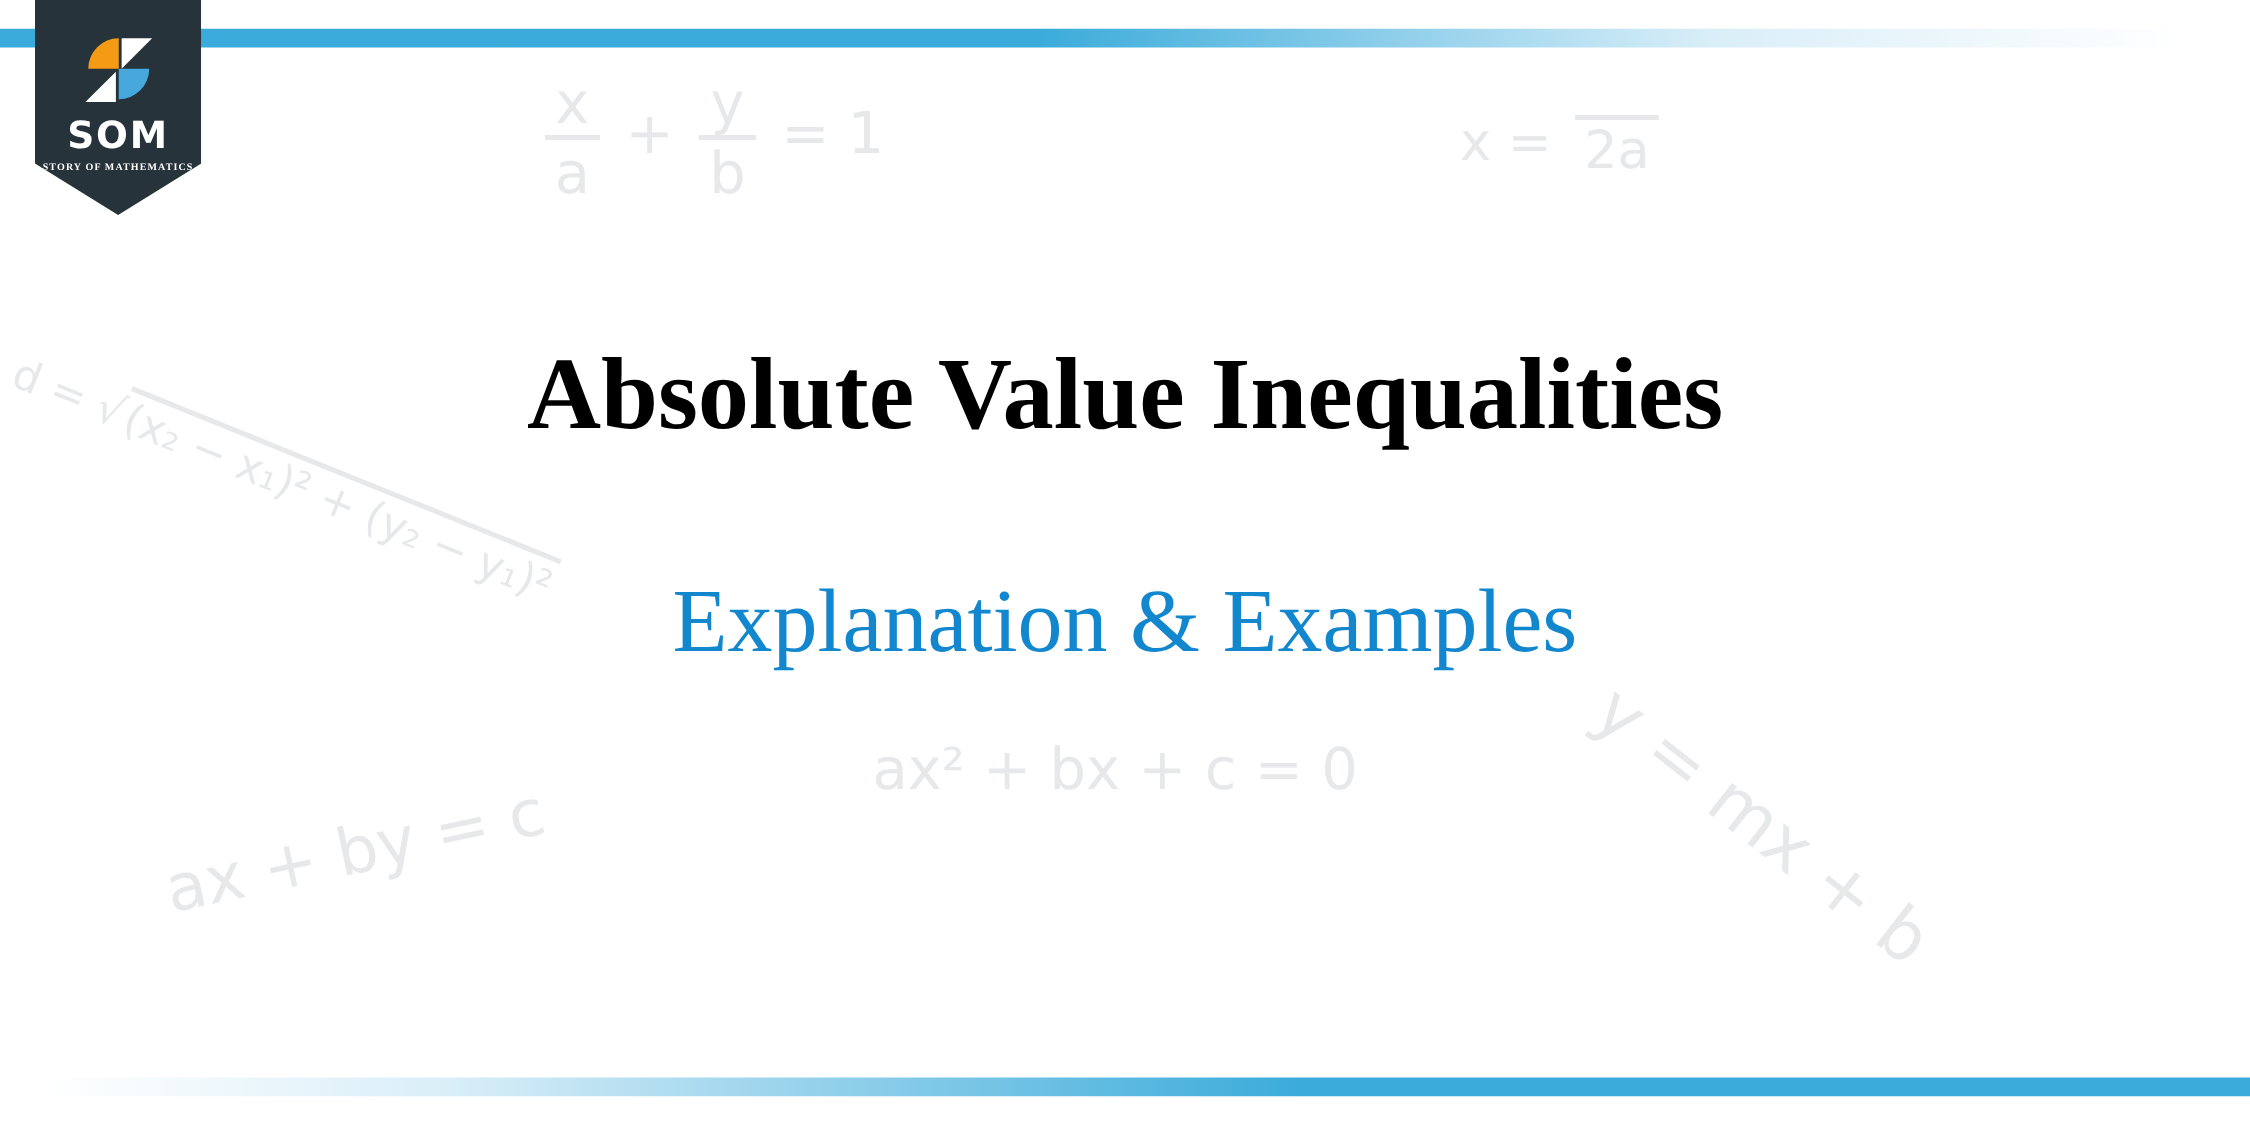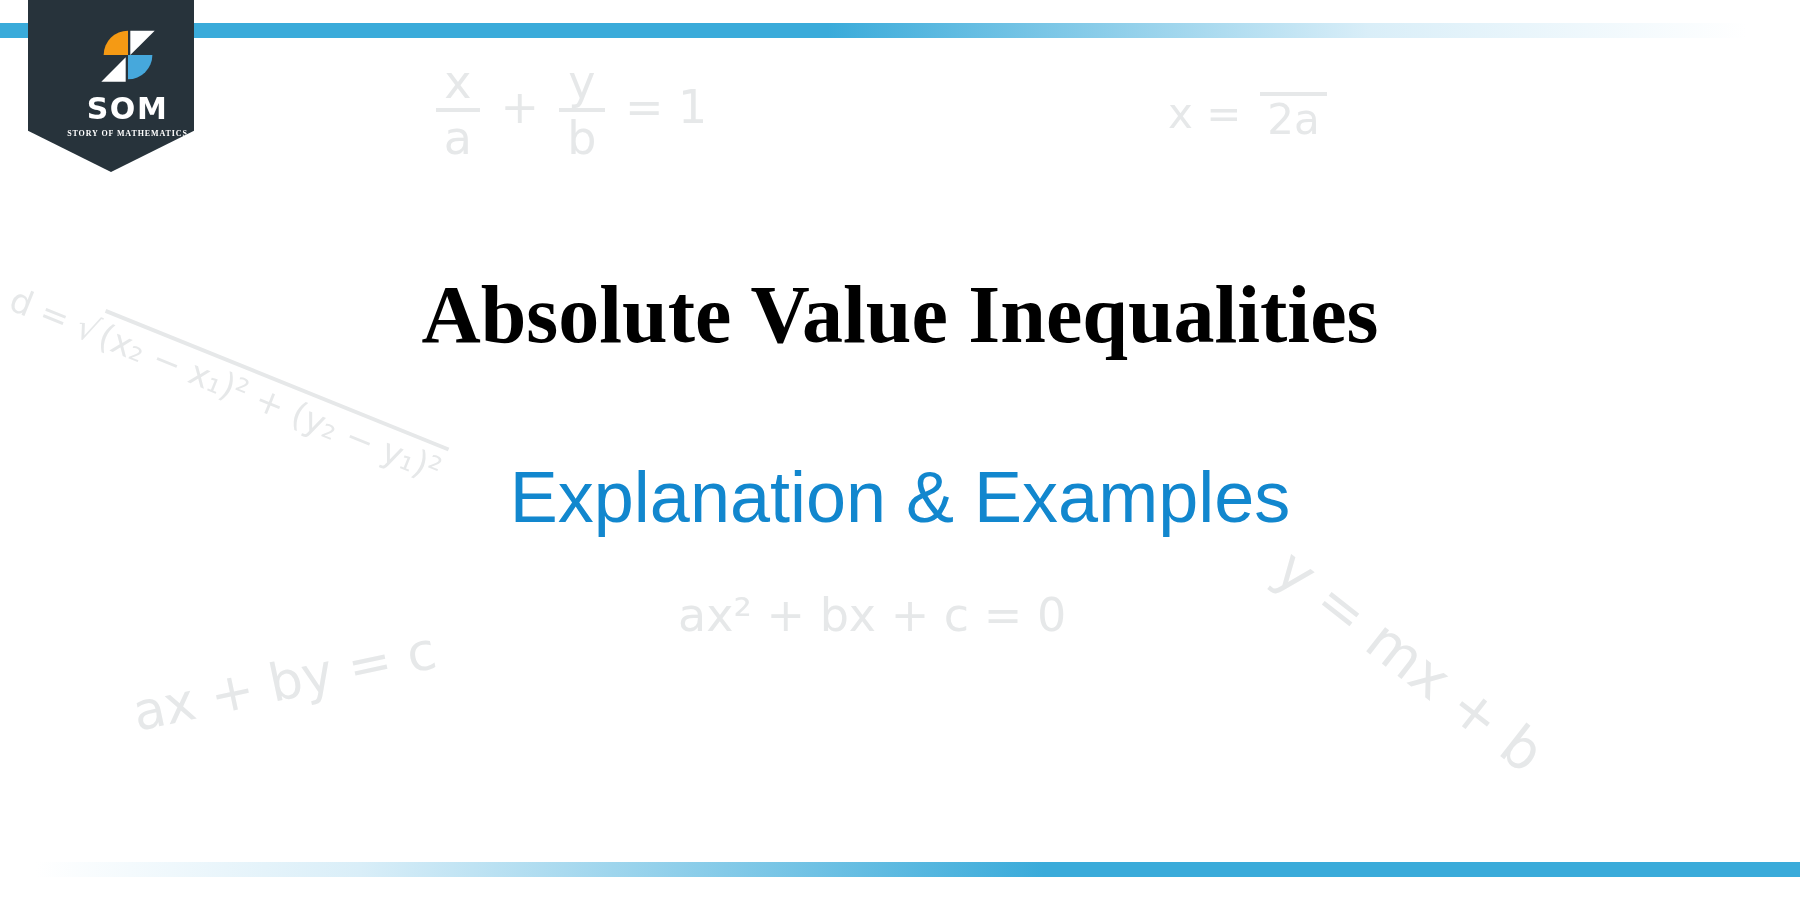--- a/index.html
+++ b/index.html
@@ -52,21 +52,21 @@
   #f-distance {
     left: 18px; top: 282px; font-size: 34px;
     transform: rotate(22deg);
     transform-origin: 0 0;
   }
   #f-standard-line {
     left: 128px; top: 688px; font-size: 52px;
     transform: rotate(-12deg);
     transform-origin: 0 0;
   }
-  #f-quadratic-standard { left: 678px; top: 592px; font-size: 46px; }
+  #f-quadratic-standard { left: 698px; top: 592px; font-size: 46px; }
   #f-slope-intercept {
     left: 1300px; top: 540px; font-size: 56px;
     transform: rotate(38deg);
     transform-origin: 0 0;
   }
 
   
   .accent-bar {
     position: absolute;
     height: 15px;
@@ -87,21 +87,20 @@
     position: absolute;
     left: 28px;
     top: 0;
     width: 133px;
     height: 172px;
     background: #27333b;
     clip-path: polygon(0 0, 100% 0, 100% 76%, 50% 100%, 0 76%);
     display: flex;
     flex-direction: column;
     align-items: center;
-    padding-left: 33px;
   }
   #logo-mark {
     margin-top: 26px;
     width: 58px;
     height: 58px;
   }
   #logo-wordmark {
     margin-top: 10px;
     color: #ffffff;
     font-family: "DejaVu Sans", sans-serif;
@@ -132,21 +131,21 @@
     font-size: 82px;
     color: #000000;
     line-height: 1.1;
   }
   #page-subtitle {
     position: absolute;
     left: 0;
     right: 0;
     top: 398px;
     text-align: center;
-    font-family: Liberation Sans, sans-serif;
+    font-family: Liberation Serif, serif;
     font-weight: 400;
     font-size: 72px;
     color: #1287ce;
     line-height: 1.1;
   }
 </style>
 </head>
 <body>
 
 <div class="bg-formula" id="f-linear-intercept">

